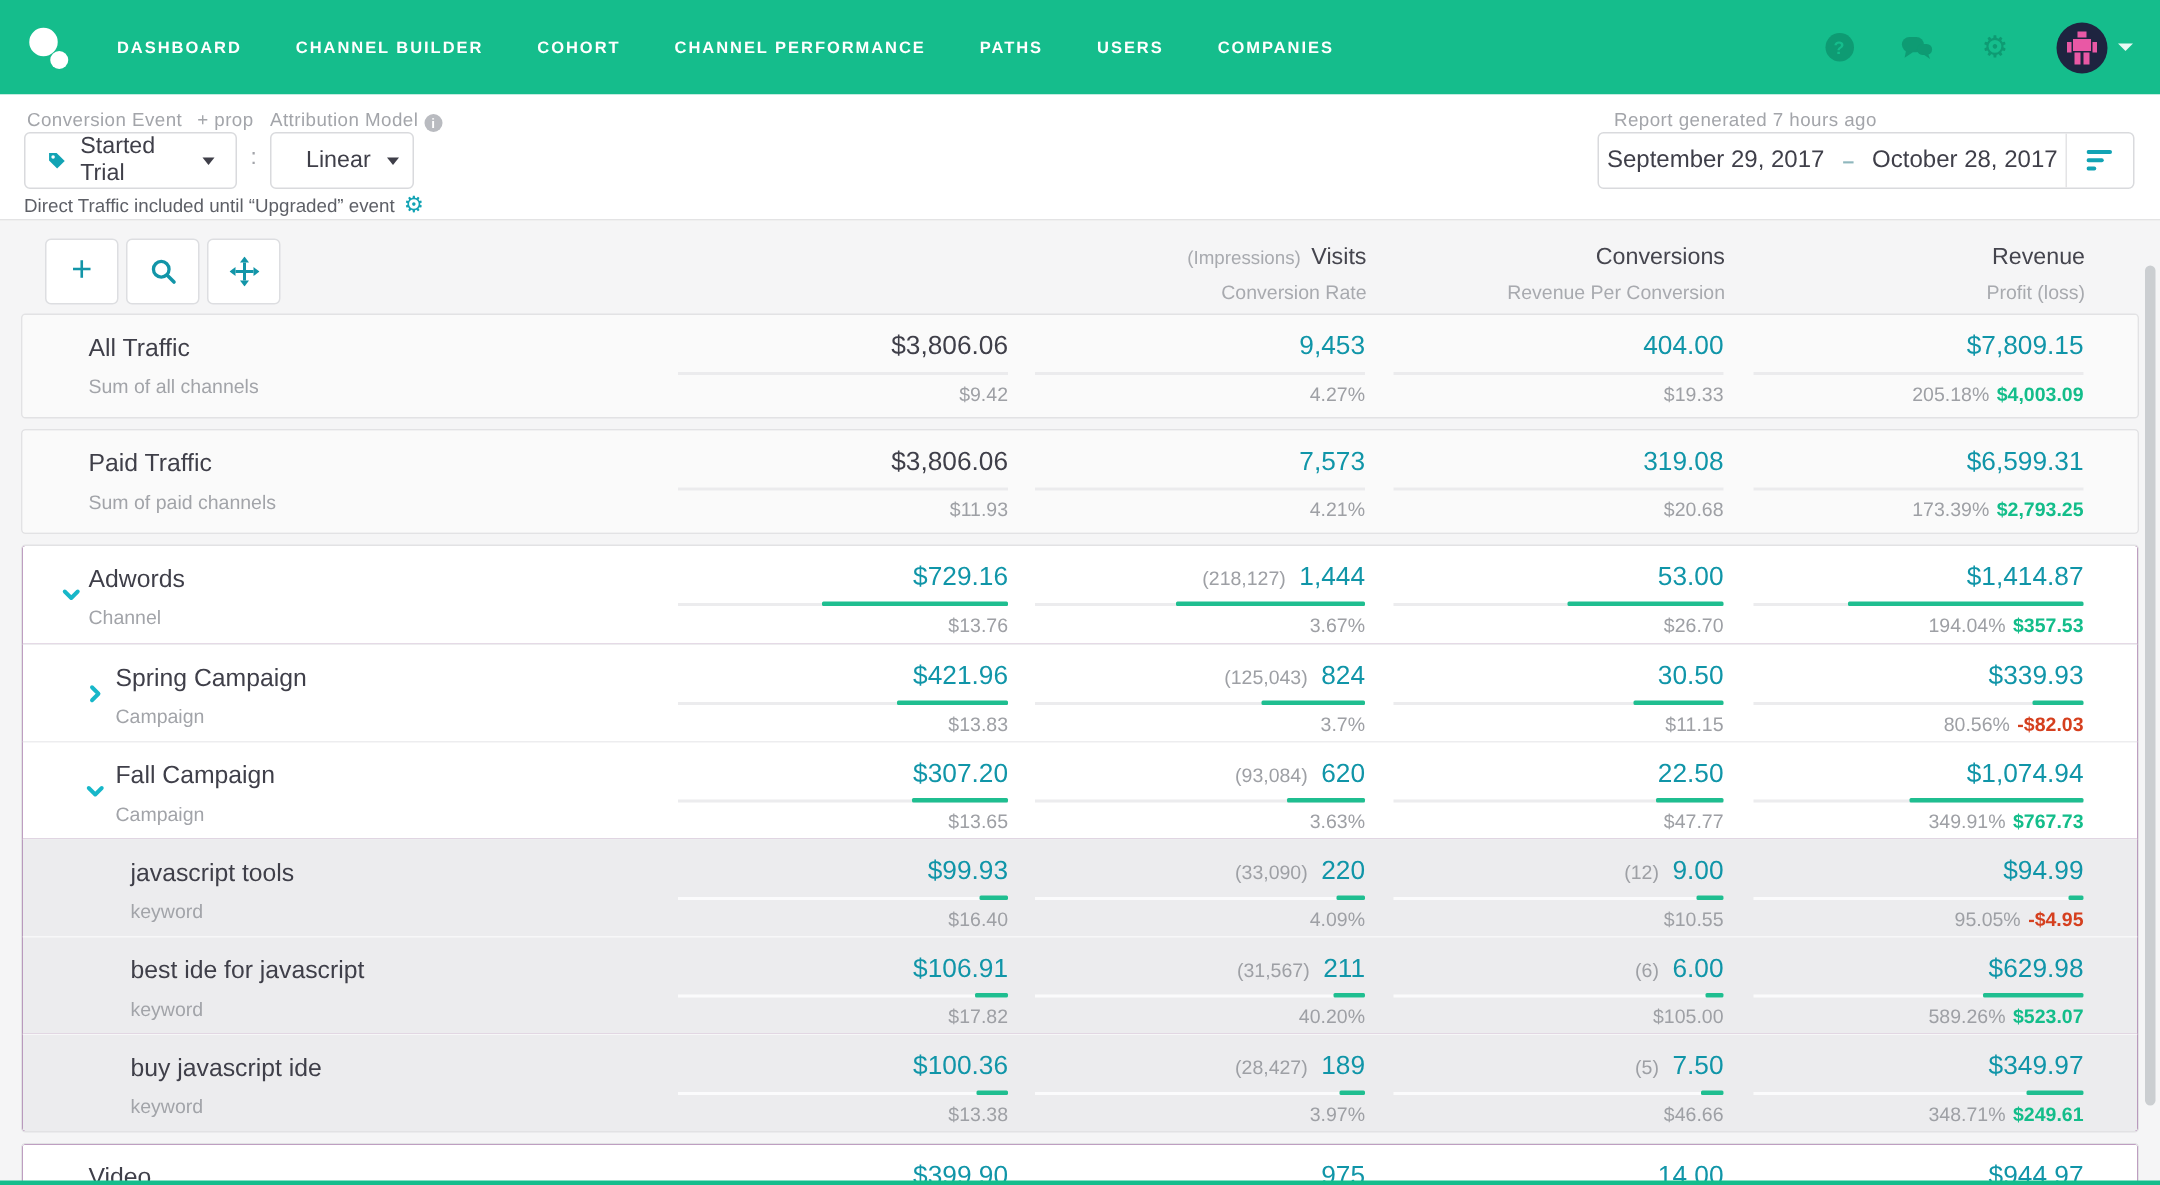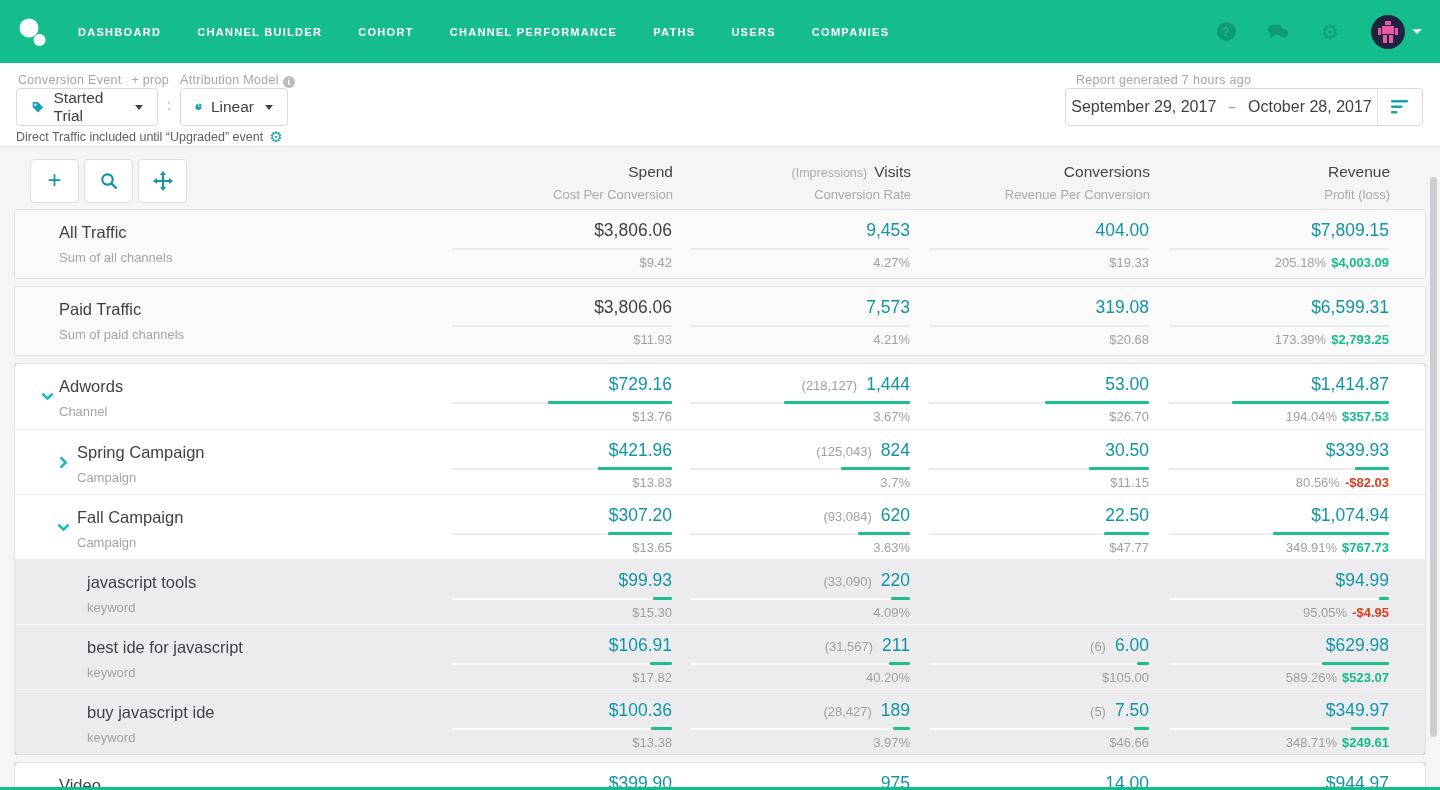--- a/index.html
+++ b/index.html
@@ -152,21 +152,21 @@
 
   <div class="dropdown" style="left:16px; width:142px">
     <svg width="16" height="16" viewBox="0 0 16 16">
       <path d="M2 2 L8 2 L14.4 8.4 L8.4 14.4 L2 8 Z" fill="#12a3b4"></path>
       <circle cx="5.2" cy="5.2" r="1.4" fill="#fff"></circle>
     </svg>
     <span class="dd-text">Started Trial</span>
     <span class="dd-caret"></span>
   </div>
   <span class="f-colon">:</span>
-  <div class="dropdown" style="left:180px; width:108px">
+  <div class="dropdown" style="left:180px; width:96px">
     <svg width="16" height="16" viewBox="0 0 16 16">
       <circle cx="8" cy="8" r="7" fill="#12a3b4"></circle>
       <path d="M8 8 L8 0 A8 8 0 0 1 15.5 5.5 Z" fill="#fff"></path>
       <path d="M9.5 6.5 L10 -0.5 A9 9 0 0 1 16 4.5 Z" fill="#12a3b4"></path>
     </svg>
     <span class="dd-text">Linear</span>
     <span class="dd-caret"></span>
   </div>
   <div class="f-subtext">
     <span>Direct Traffic included until “Upgraded” event</span>
@@ -209,26 +209,20 @@
             <line x1="4" y1="10" x2="16" y2="10" stroke-width="2"></line>
             <path d="M10 0 L13 4 L7 4 Z" stroke="none"></path>
             <path d="M10 20 L13 16 L7 16 Z" stroke="none"></path>
             <path d="M0 10 L4 7 L4 13 Z" stroke="none"></path>
             <path d="M20 10 L16 7 L16 13 Z" stroke="none"></path>
           </g>
         </svg>
       </div>
     </div>
 
-    <div class="hcol col-spend">
-      <div class="hl">
-          <span>Spend</span>
-        </div>
-      <div class="hs">Cost Per Conversion</div>
-    </div>
     <div class="hcol col-visits">
       <div class="hl">
           <span class="hprefix">(Impressions)</span>
           <span>Visits</span>
         </div>
       <div class="hs">Conversion Rate</div>
     </div>
     <div class="hcol col-conv">
       <div class="hl">
           <span>Conversions</span>
@@ -441,30 +435,39 @@
         </div>
         <div class="row shade">
           <div class="row-title" style="left: 72px;">javascript tools</div>
           <div class="row-sub" style="left: 72px;">keyword</div>
           <div class="cell col-spend">
             <div class="mainline">
               <span class="num">$99.93</span>
             </div>
             <div class="divider"></div>
             <div class="bar" style="width: 19px;"></div>
-            <div class="subline">$15.30</div>
+            <div class="subline">$16.40</div>
           </div>
           <div class="cell col-visits">
             <div class="mainline">
               <span class="prefix">(33,090)</span>
               <span class="num">220</span>
             </div>
             <div class="divider"></div>
             <div class="bar" style="width: 19px;"></div>
             <div class="subline">4.09%</div>
+          </div>
+          <div class="cell col-conv">
+            <div class="mainline">
+              <span class="prefix">(12)</span>
+              <span class="num">9.00</span>
+            </div>
+            <div class="divider"></div>
+            <div class="bar" style="width: 18px;"></div>
+            <div class="subline">$10.55</div>
           </div>
           <div class="cell col-rev">
             <div class="mainline">
               <span class="num">$94.99</span>
             </div>
             <div class="divider"></div>
             <div class="bar" style="width: 10px;"></div>
             <div class="subline"><span>95.05%</span><span class="profit loss">-$4.95</span></div>
           </div>
         </div>

